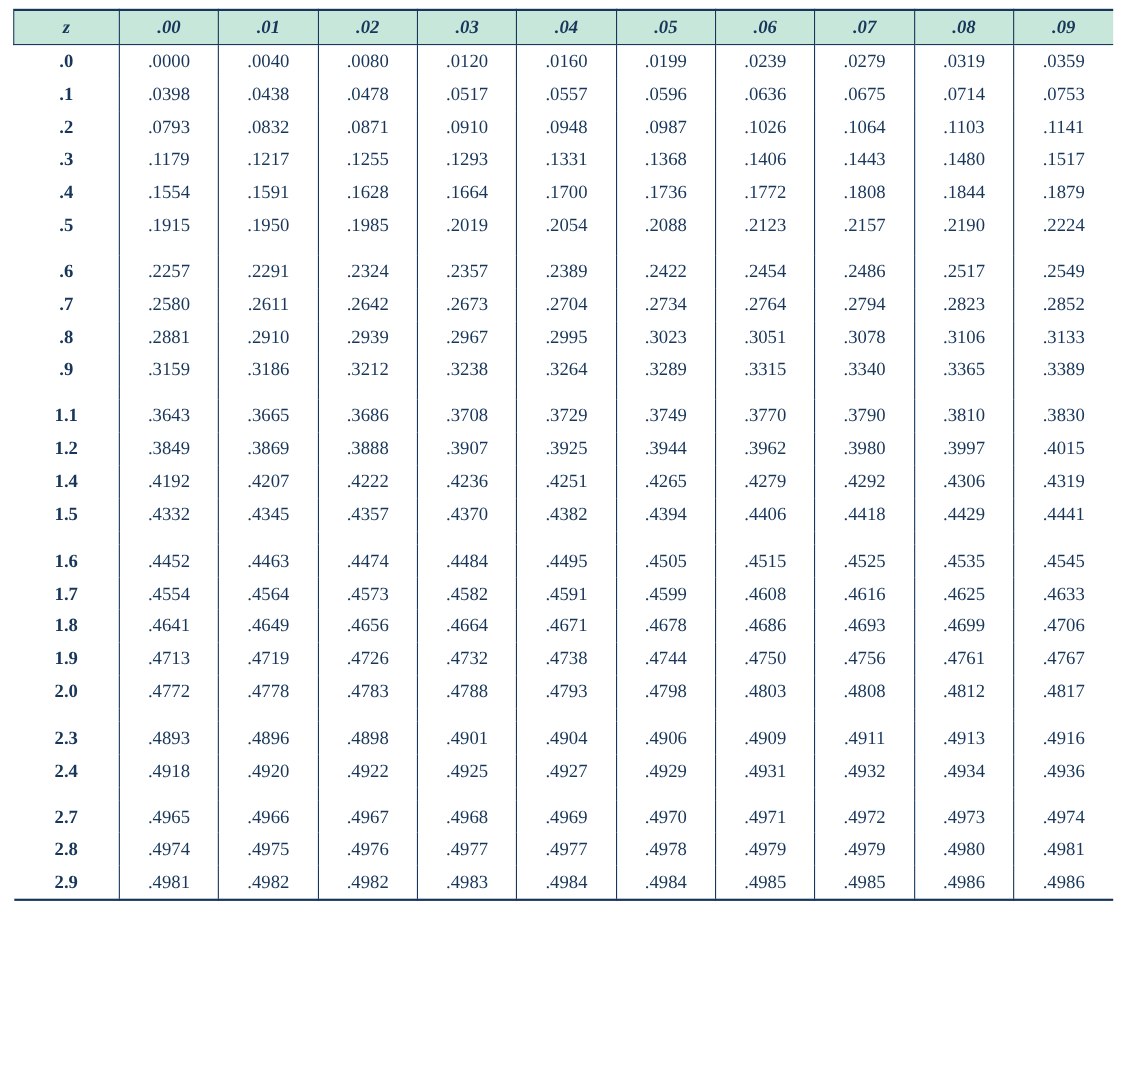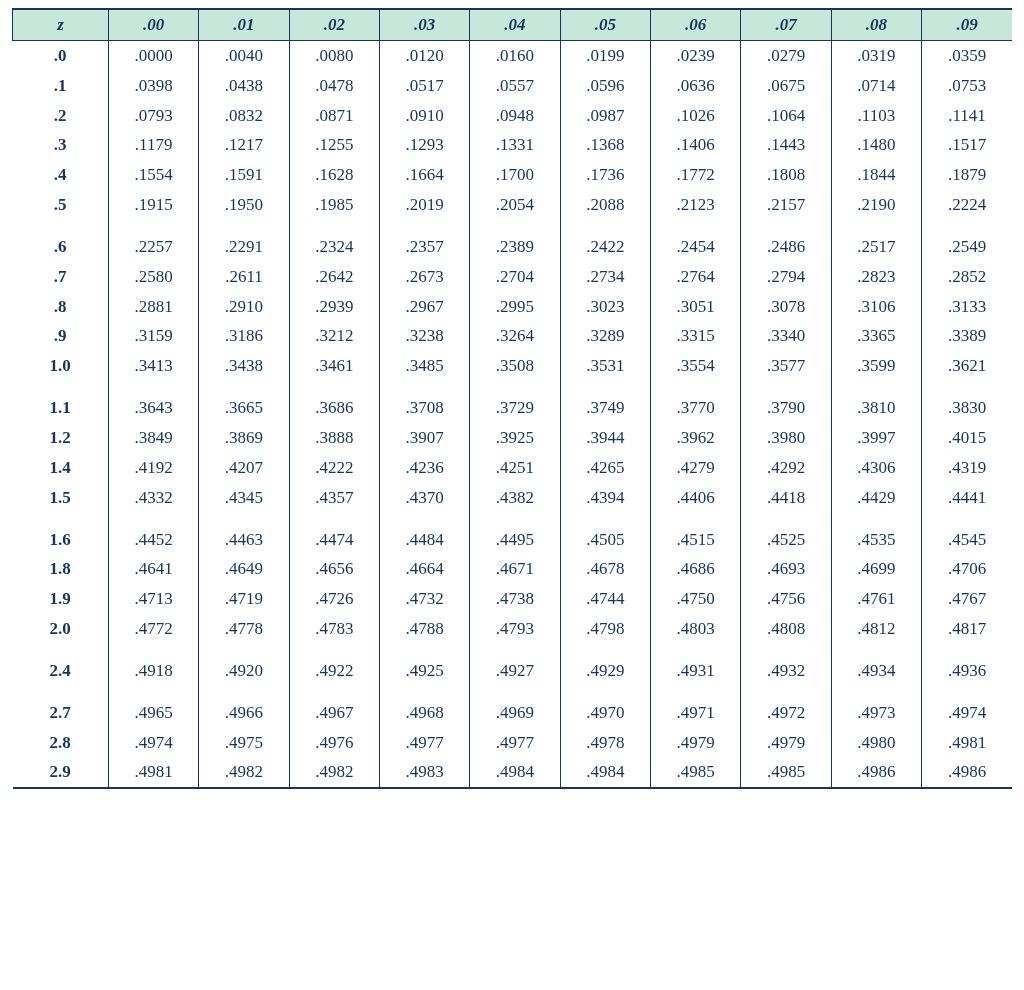--- a/index.html
+++ b/index.html
@@ -249,33 +249,20 @@
           <td class="val">.3186</td>
           <td class="val">.3212</td>
           <td class="val">.3238</td>
           <td class="val">.3264</td>
           <td class="val">.3289</td>
           <td class="val">.3315</td>
           <td class="val">.3340</td>
           <td class="val">.3365</td>
           <td class="val">.3389</td>
         </tr>
-        <tr>
-          <td class="rowlabel">1.0</td>
-          <td class="val">.3413</td>
-          <td class="val">.3438</td>
-          <td class="val">.3461</td>
-          <td class="val">.3485</td>
-          <td class="val">.3508</td>
-          <td class="val">.3531</td>
-          <td class="val">.3554</td>
-          <td class="val">.3577</td>
-          <td class="val">.3599</td>
-          <td class="val">.3621</td>
-        </tr>
         <tr class="spacer">
           <td></td>
           <td></td>
           <td></td>
           <td></td>
           <td></td>
           <td></td>
           <td></td>
           <td></td>
           <td></td>
@@ -354,20 +341,33 @@
           <td class="val">.4474</td>
           <td class="val">.4484</td>
           <td class="val">.4495</td>
           <td class="val">.4505</td>
           <td class="val">.4515</td>
           <td class="val">.4525</td>
           <td class="val">.4535</td>
           <td class="val">.4545</td>
         </tr>
         <tr>
+          <td class="rowlabel">1.7</td>
+          <td class="val">.4554</td>
+          <td class="val">.4564</td>
+          <td class="val">.4573</td>
+          <td class="val">.4582</td>
+          <td class="val">.4591</td>
+          <td class="val">.4599</td>
+          <td class="val">.4608</td>
+          <td class="val">.4616</td>
+          <td class="val">.4625</td>
+          <td class="val">.4633</td>
+        </tr>
+        <tr>
           <td class="rowlabel">1.8</td>
           <td class="val">.4641</td>
           <td class="val">.4649</td>
           <td class="val">.4656</td>
           <td class="val">.4664</td>
           <td class="val">.4671</td>
           <td class="val">.4678</td>
           <td class="val">.4686</td>
           <td class="val">.4693</td>
           <td class="val">.4699</td>
@@ -406,20 +406,33 @@
           <td></td>
           <td></td>
           <td></td>
           <td></td>
           <td></td>
           <td></td>
           <td></td>
           <td></td>
         </tr>
         <tr>
+          <td class="rowlabel">2.3</td>
+          <td class="val">.4893</td>
+          <td class="val">.4896</td>
+          <td class="val">.4898</td>
+          <td class="val">.4901</td>
+          <td class="val">.4904</td>
+          <td class="val">.4906</td>
+          <td class="val">.4909</td>
+          <td class="val">.4911</td>
+          <td class="val">.4913</td>
+          <td class="val">.4916</td>
+        </tr>
+        <tr>
           <td class="rowlabel">2.4</td>
           <td class="val">.4918</td>
           <td class="val">.4920</td>
           <td class="val">.4922</td>
           <td class="val">.4925</td>
           <td class="val">.4927</td>
           <td class="val">.4929</td>
           <td class="val">.4931</td>
           <td class="val">.4932</td>
           <td class="val">.4934</td>

